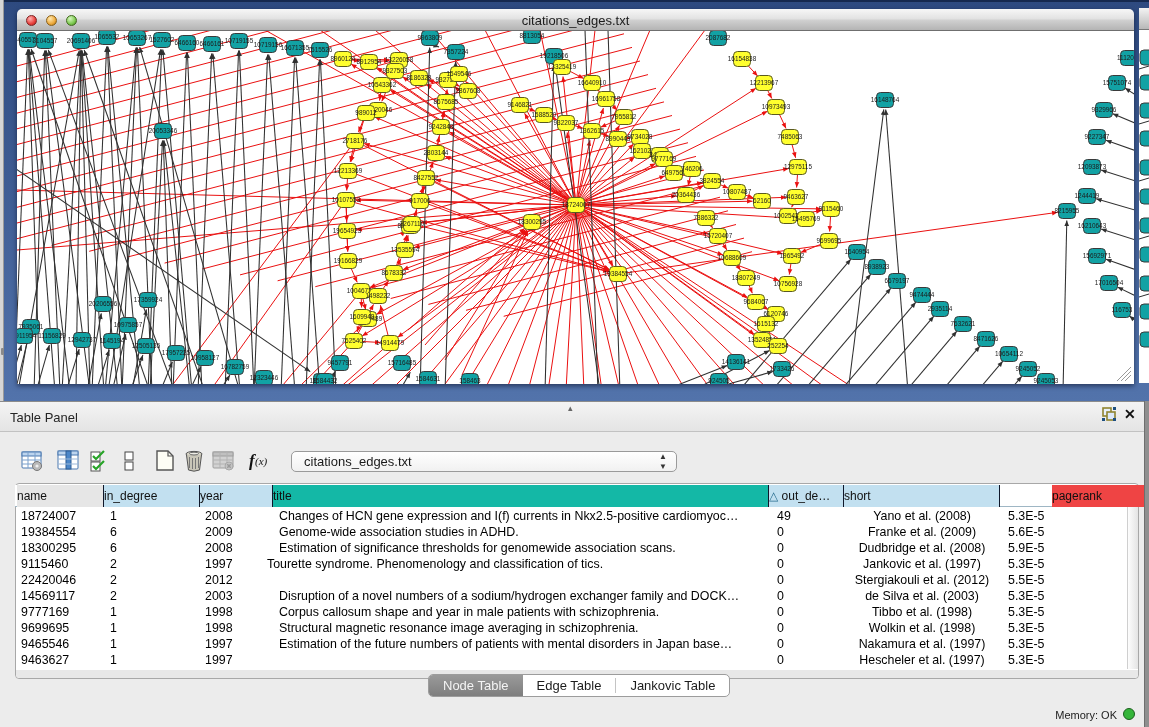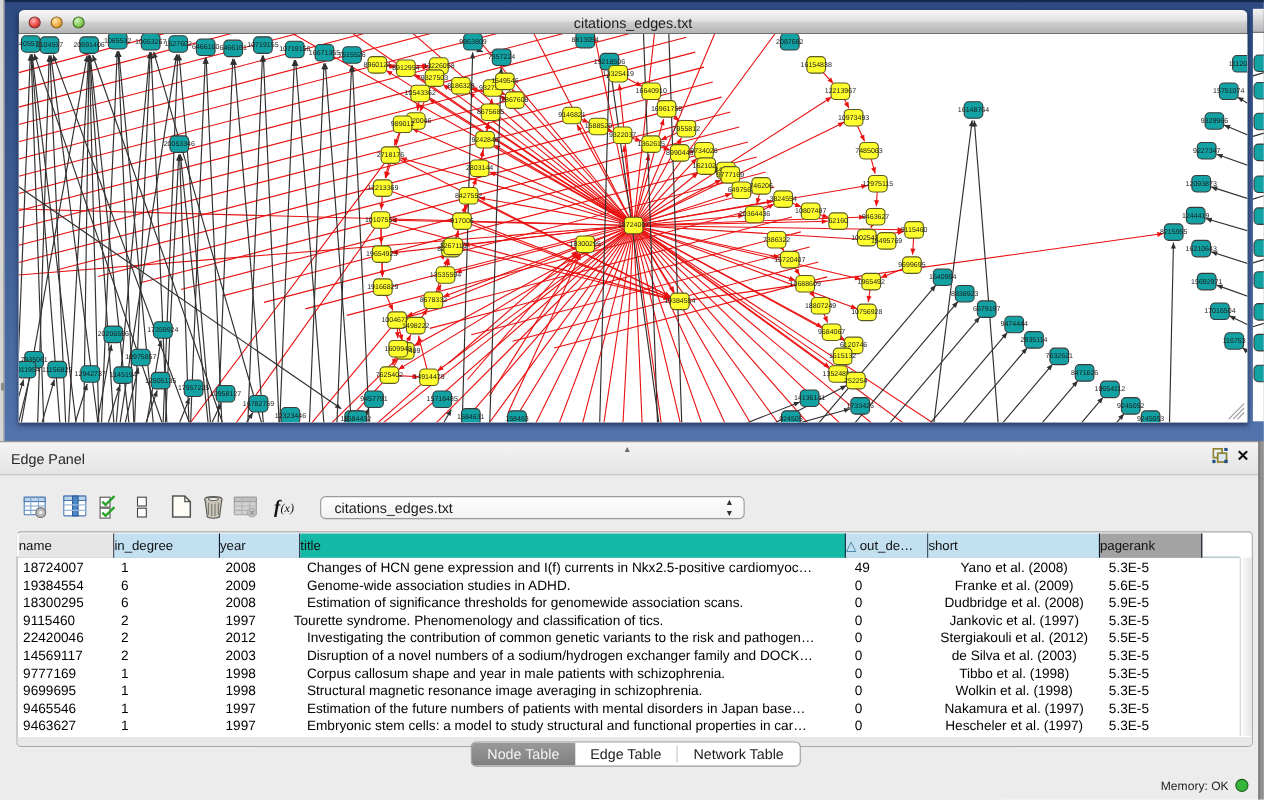--- a/index.html
+++ b/index.html
@@ -913,21 +913,21 @@
               <line x1="1104" y1="350" x2="1114" y2="340"></line>
               <line x1="1108" y1="350" x2="1114" y2="344"></line>
             </g>
           </svg>
         </div>
     </div>
   </div>
 
   <div id="tablepanel">
     <div id="tpbar">
-      <div class="lbl">Edge Panel</div>
+      <div class="lbl">Table Panel</div>
       <div id="tpcaret">▴</div>
       <div id="float-ic"><svg width="15" height="15">
             <rect x="1" y="1" width="8" height="8" fill="#e8f0fa" stroke="#8f8430" stroke-width="1.6"></rect>
             <rect x="5" y="5" width="8" height="8" fill="#dce8f8" stroke="#8f8430" stroke-width="1.6"></rect>
             <rect x="11" y="0" width="3" height="3" fill="#1d4f80"></rect>
             <rect x="0" y="11" width="3" height="3" fill="#1d4f80"></rect>
             <rect x="11" y="11" width="3" height="3" fill="#1d4f80"></rect>
           </svg></div>
       <div id="close-ic">✕</div>
     </div>
@@ -980,21 +980,21 @@
     </div>
     <div id="tablebox"></div>
     <div id="tablefoot"></div>
     <div id="thead">
         <div class="hcell" style="left:2px;width:87px;background:#e6e6e6">name</div>
         <div class="hcell" style="left:89px;width:96px;background:#c2e0f0">in_degree</div>
         <div class="hcell" style="left:185px;width:73px;background:#c2e0f0">year</div>
         <div class="hcell" style="left:258px;width:496px;background:#14b8a6">title</div>
         <div class="hcell" style="left:754px;width:75px;background:#c2e0f0"><span style="color:#2d7192">△</span> out_de…</div>
         <div class="hcell" style="left:829px;width:156px;background:#c2e0f0">short</div>
-        <div class="hcell" style="left:985px;width:93px;background:#a3a3a3">pagerank</div>
+        <div class="hcell" style="left:1037px;width:93px;background:#ef4444">pagerank</div>
       </div>
     <div class="trow" style="top:107px">
         <div style="left:6px">18724007</div>
         <div style="left:95px">1</div>
         <div style="left:190px">2008</div>
         <div style="left:264px;width:492px">Changes of HCN gene expression and I(f) currents in Nkx2.5-positive cardiomyoc…</div>
         <div style="left:762px">49</div>
         <div style="left:829px;width:156px;text-align:center">Yano et al. (2008)</div>
         <div style="left:993px">5.3E-5</div>
       </div>
@@ -1022,21 +1022,20 @@
         <div style="left:190px">1997</div>
         <div style="left:252px;width:492px">Tourette syndrome. Phenomenology and classification of tics.</div>
         <div style="left:762px">0</div>
         <div style="left:829px;width:156px;text-align:center">Jankovic et al. (1997)</div>
         <div style="left:993px">5.3E-5</div>
       </div>
       <div class="trow" style="top:171px">
         <div style="left:6px">22420046</div>
         <div style="left:95px">2</div>
         <div style="left:190px">2012</div>
-        <div style="left:264px;width:492px">Investigating the contribution of common genetic variants to the risk and pathogen…</div>
         <div style="left:762px">0</div>
         <div style="left:829px;width:156px;text-align:center">Stergiakouli et al. (2012)</div>
         <div style="left:993px">5.5E-5</div>
       </div>
       <div class="trow" style="top:187px">
         <div style="left:6px">14569117</div>
         <div style="left:95px">2</div>
         <div style="left:190px">2003</div>
         <div style="left:264px;width:492px">Disruption of a novel numbers of a sodium/hydrogen exchanger family and DOCK…</div>
         <div style="left:762px">0</div>
@@ -1067,31 +1066,30 @@
         <div style="left:190px">1997</div>
         <div style="left:264px;width:492px">Estimation of the future numbers of patients with mental disorders in Japan base…</div>
         <div style="left:762px">0</div>
         <div style="left:829px;width:156px;text-align:center">Nakamura et al. (1997)</div>
         <div style="left:993px">5.3E-5</div>
       </div>
       <div class="trow" style="top:251px">
         <div style="left:6px">9463627</div>
         <div style="left:95px">1</div>
         <div style="left:190px">1997</div>
-        <div style="left:264px;width:492px">Embryonic stem cells: a model to study structural and functional properties in car…</div>
         <div style="left:762px">0</div>
         <div style="left:829px;width:156px;text-align:center">Hescheler et al. (1997)</div>
         <div style="left:993px">5.3E-5</div>
       </div>
     <div id="scrolltrack"></div>
     <div id="tabs">
       <div class="sel">Node Table</div>
       <div>Edge Table</div>
       <div class="sep"></div>
-      <div>Network Table</div>
+      <div>Jankovic Table</div>
     </div>
     <div id="status">
       <div class="mem">Memory: OK</div>
       <div class="dot"></div>
     </div>
     <div id="rightstrip"></div>
   </div>
 </div>
 
 </body></html>

